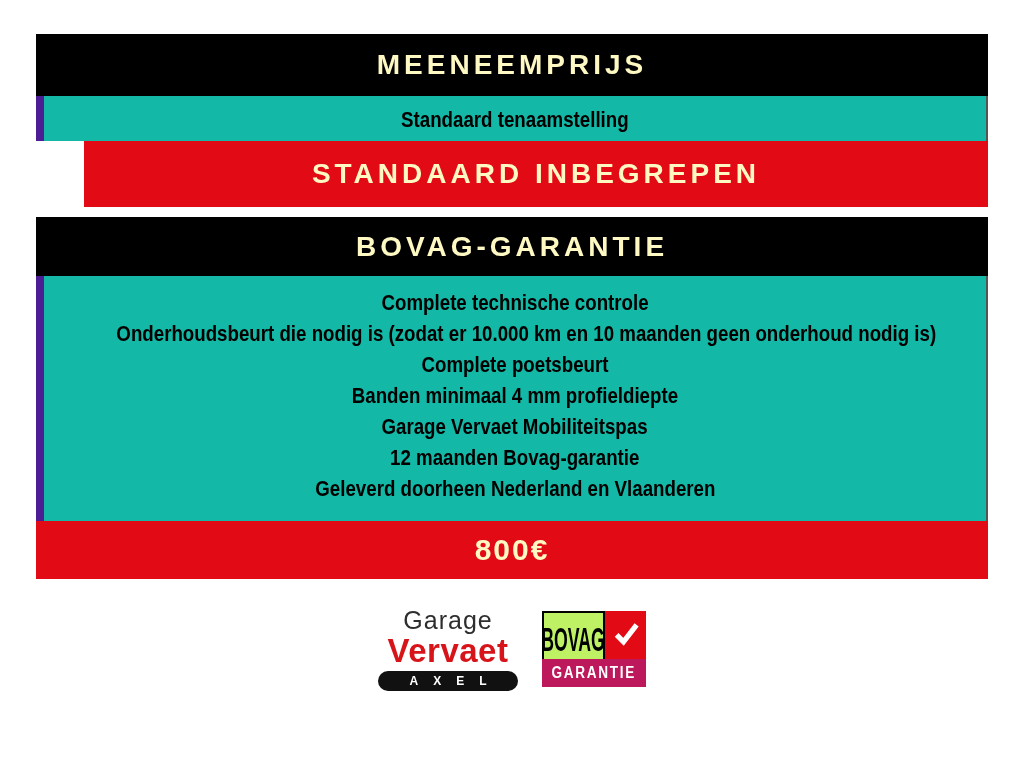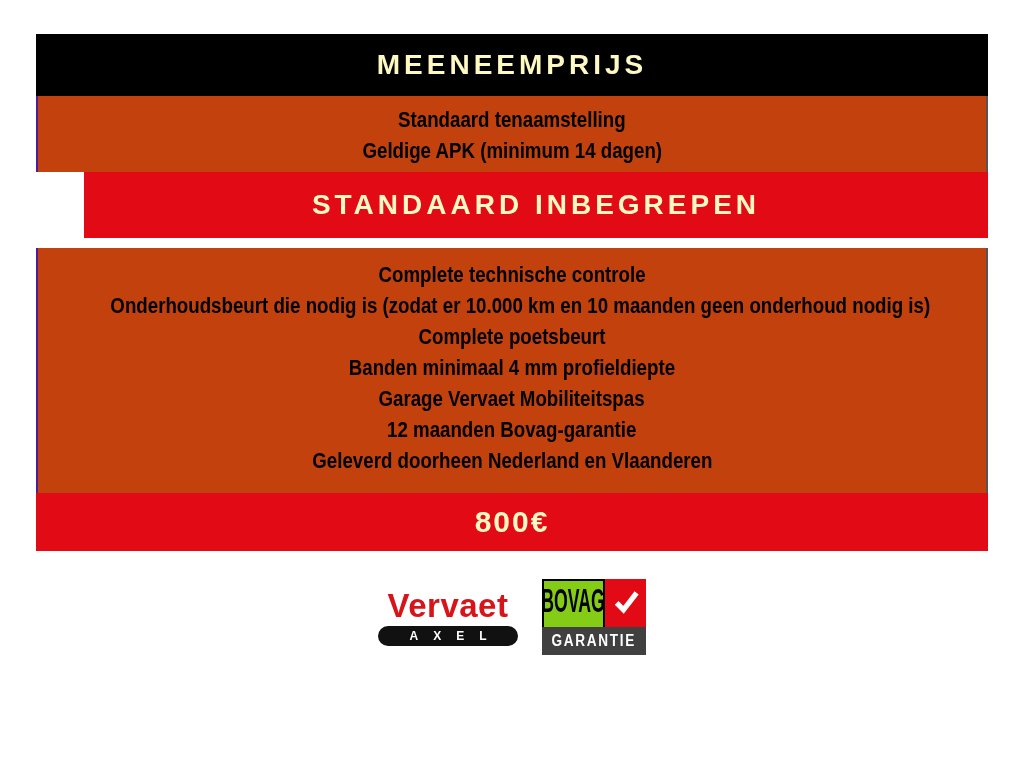--- a/index.html
+++ b/index.html
@@ -21,22 +21,22 @@
     white-space:nowrap;
   }
 
   .bar.header-1{height:62px;}
   .bar.banner-1{height:66px;margin-left:48px;}
   .bar.header-2{height:59px;}
   .bar.banner-2{height:58px;}
   .price-label{font-size:30px;letter-spacing:2px;}
 
   .body-white{
-    background:#c2410c;
-    border-left:2px solid #4c1d95;
+    background:#14b8a6;
+    border-left:8px solid #4c1d95;
     border-right:2px solid #555555;
   }
   .body-1{padding:8px 0 6px;}
   .body-2{padding:11px 0 17px;}
   .line{
     height:31px;line-height:31px;text-align:center;
     font-weight:700;font-size:22px;color:#000000;white-space:nowrap;
   }
   .line > span{
     display:inline-block;transform:scaleX(0.85);transform-origin:50% 50%;
@@ -60,65 +60,65 @@
     display:flex;align-items:center;justify-content:center;
   }
   .axel-badge span{
     color:#ffffff;font-size:12px;font-weight:700;
     letter-spacing:15px;padding-left:15px;line-height:20px;text-align:right;
   }
 
   .bovag-logo{width:104px;height:76px;display:flex;flex-direction:column;}
   .bovag-top{display:flex;height:48px;}
   .bovag-yellow{
-    width:63px;background:#84cc16;
+    width:63px;background:#bef264;
     border:2px solid #000000;border-bottom:none;
-    display:flex;align-items:flex-start;justify-content:center;
+    display:flex;align-items:flex-end;justify-content:center;
     box-sizing:border-box;
   }
   .bovag-name{
     font-size:34px;font-weight:700;color:#000000;white-space:nowrap;
     display:inline-block;transform:scaleX(0.52);
   }
   .bovag-red{
     flex:1;background:#e20a15;
     display:flex;align-items:center;justify-content:center;
   }
   .bovag-bottom{
-    height:28px;background:#404040;
+    height:28px;background:#be185d;
     display:flex;align-items:center;justify-content:center;
   }
   .bovag-bottom span{
     color:#ffffff;font-size:16px;font-weight:700;letter-spacing:2px;
     display:inline-block;transform:scaleX(0.85);white-space:nowrap;
   }
 </style>
 </head>
 <body>
 
 <div class="poster">
 
   <section class="card first">
     <div class="bar black header-1">
       <span class="bar-title">MEENEEMPRIJS</span>
     </div>
     <div class="body-white body-1">
       <div class="line">
         <span>Standaard tenaamstelling</span>
       </div>
-      <div class="line">
-        <span>Geldige APK (minimum 14 dagen)</span>
-      </div>
     </div>
     <div class="bar red banner-1">
       <span class="bar-title">STANDAARD INBEGREPEN</span>
     </div>
   </section>
 
   <section class="card second">
+    <div class="bar black header-2">
+      <span class="bar-title">BOVAG-GARANTIE</span>
+    </div>
     <div class="body-white body-2">
       <div class="line">
         <span>Complete technische controle</span>
       </div>
       <div class="line">
         <span>Onderhoudsbeurt die nodig is (zodat er 10.000 km en 10 maanden geen onderhoud nodig is)</span>
       </div>
       <div class="line">
         <span>Complete poetsbeurt</span>
       </div>
@@ -136,20 +136,21 @@
       </div>
     </div>
     <div class="bar red banner-2">
       <span class="bar-title price-label">800€</span>
     </div>
   </section>
 
   <footer class="logos">
 
     <div class="garage-logo">
+      <div class="garage-word1">Garage</div>
       <div class="garage-word2">Vervaet</div>
       <div class="axel-badge">
         <span>AXEL</span>
       </div>
     </div>
 
     <div class="bovag-logo">
       <div class="bovag-top">
         <div class="bovag-yellow">
           <span class="bovag-name">BOVAG</span>

